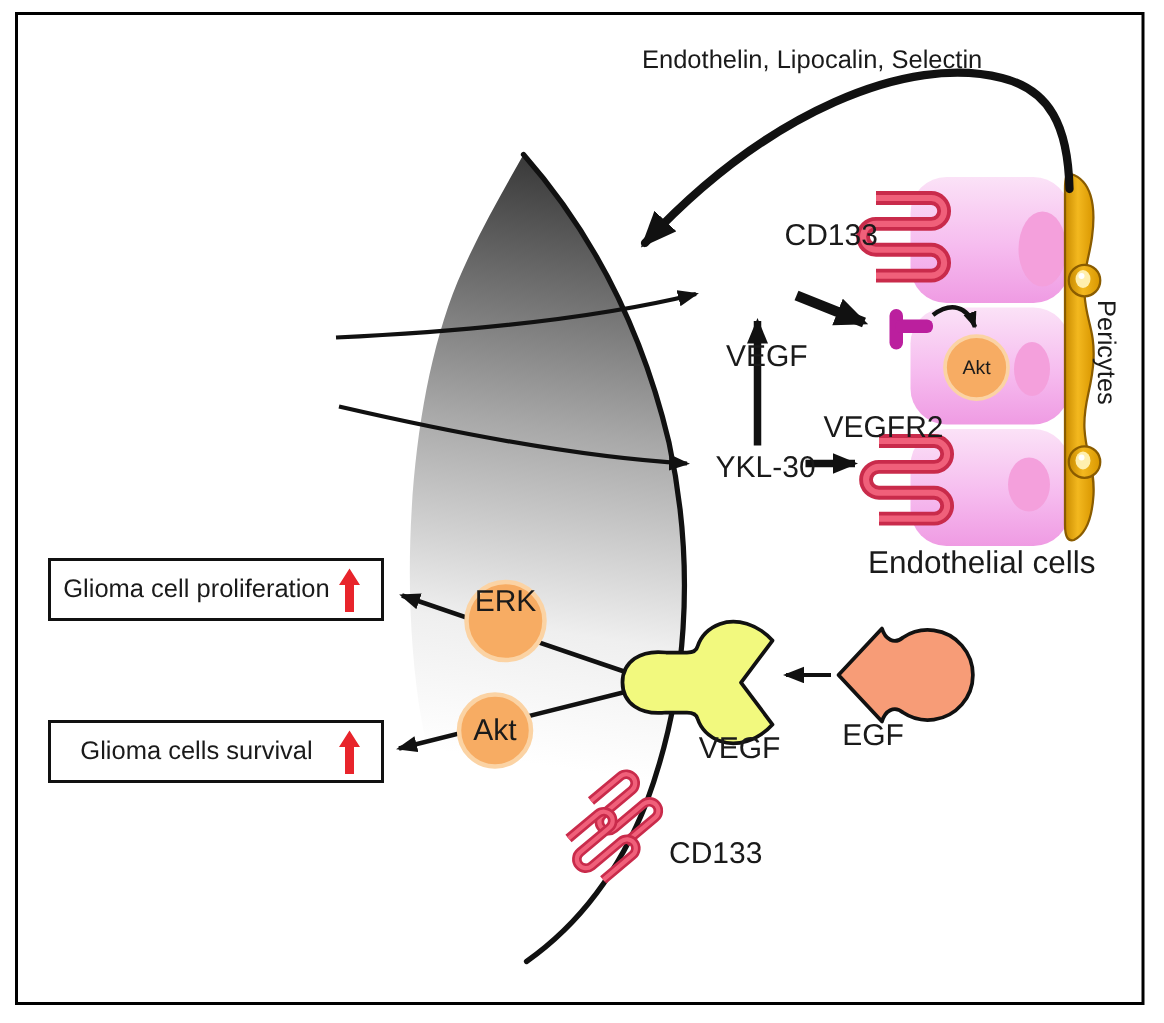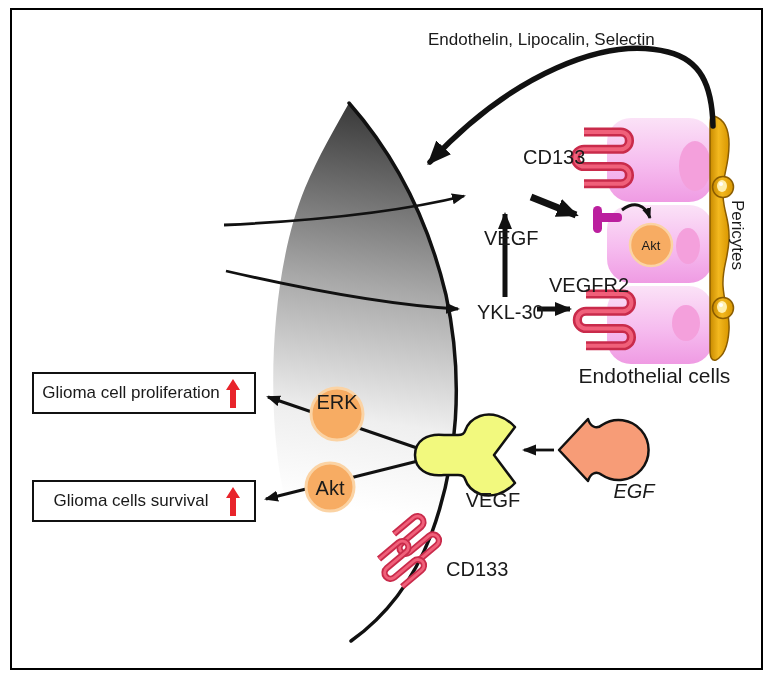--- a/index.html
+++ b/index.html
@@ -152,21 +152,21 @@
   <div class="lbl" style="left:523px;top:146px;width:58px;text-align:right;">CD133</div>
   <div class="lbl" style="left:484px;top:183px;margin-top:44px;">VEGF</div>
   <div class="lbl" style="left:549px;top:230px;margin-top:44px;">VEGFR2</div>
   <div class="lbl center" style="left:651px;top:246px;font-size:13px;">Akt</div>
   <div class="lbl rot" style="left:747px;top:200px;font-size:17px;">Pericytes</div>
   <div class="lbl" style="left:477px;top:301px;">YKL-30</div>
   <div class="lbl" style="left:577px;top:364px;width:155px;text-align:center;font-size:21px;">Endothelial cells</div>
   <div class="lbl center" style="left:337px;top:402px;">ERK</div>
   <div class="lbl center" style="left:330px;top:488px;">Akt</div>
   <div class="lbl center" style="left:493px;top:500px;">VEGF</div>
-  <div class="lbl center" style="left:634px;top:491px;font-style:italic;">EGF</div>
+  <div class="lbl center" style="left:582px;top:491px;">EGF</div>
   <div class="lbl" style="left:446px;top:558px;">CD133</div>
 
   <div class="outcome-box" style="left:32px;top:372px;width:220px;">
     <span class="txt">Glioma cell proliferation</span>
     <svg class="uparrow" width="16" height="31" viewBox="0 0 16 31">
       <path d="M8,1 L15,12 H11 V30 H5 V12 H1 Z" fill="#E8242B"></path>
     </svg>
   </div>
   <div class="outcome-box" style="left:32px;top:480px;width:220px;">
     <span class="txt">Glioma cells survival</span>

